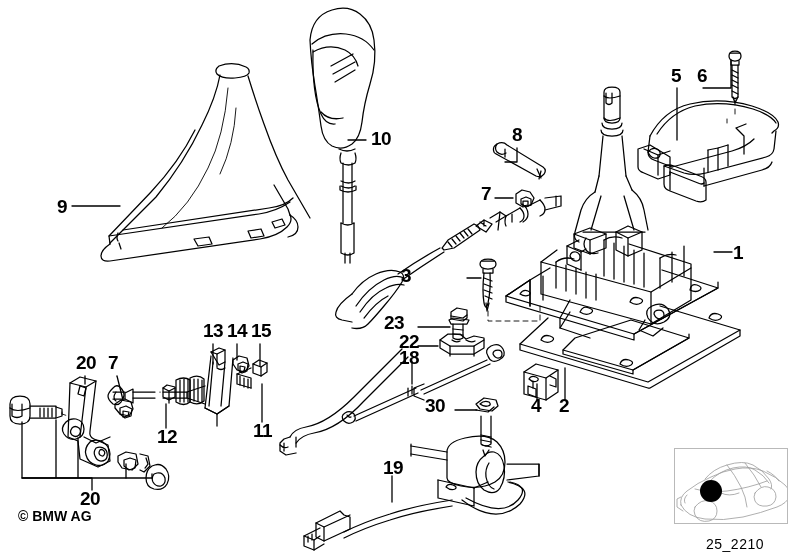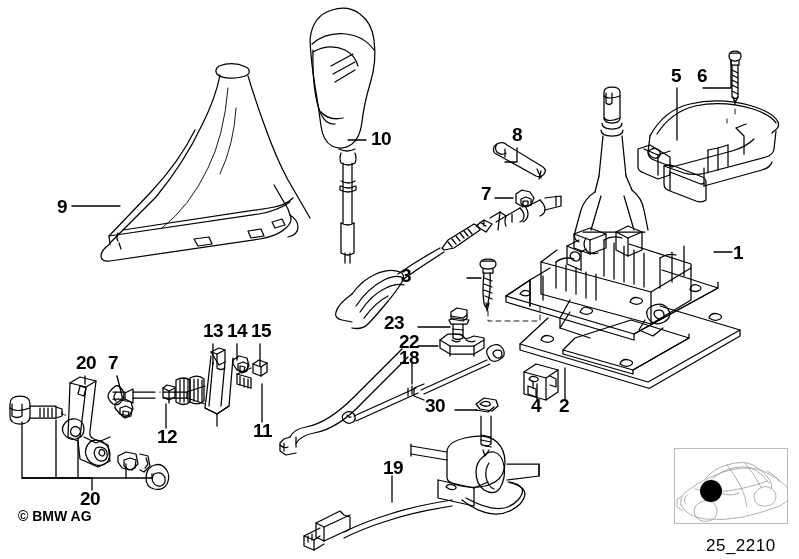--- a/index.html
+++ b/index.html
@@ -4,21 +4,21 @@
 <style>
   html,body{margin:0;padding:0;background:#ffffff;}
   body{width:799px;height:559px;overflow:hidden;
        font-family:"Liberation Sans",sans-serif;color:#000;}
   #sheet{position:relative;width:799px;height:559px;background:#fff;}
   svg.layer{position:absolute;left:0;top:0;width:799px;height:559px;}
   .cap{position:absolute;font-weight:bold;font-size:19px;line-height:19px;
        letter-spacing:-0.5px;white-space:nowrap;}
   .copy{position:absolute;left:18px;top:508px;font-weight:bold;font-size:14px;
         white-space:nowrap;}
-  .dnum{position:absolute;left:706px;top:536px;font-size:17px;white-space:nowrap;
+  .dnum{position:absolute;left:706px;top:536px;font-size:14px;white-space:nowrap;
         letter-spacing:0.5px;text-align:right;}
   .inset{position:absolute;left:674px;top:448px;width:112px;height:74px;
          border:1px solid #b9b9b9;background:#fff;}
 </style>
 </head>
 <body>
 
 <div id="sheet">
 
   <svg class="layer" viewBox="0 0 799 559">

